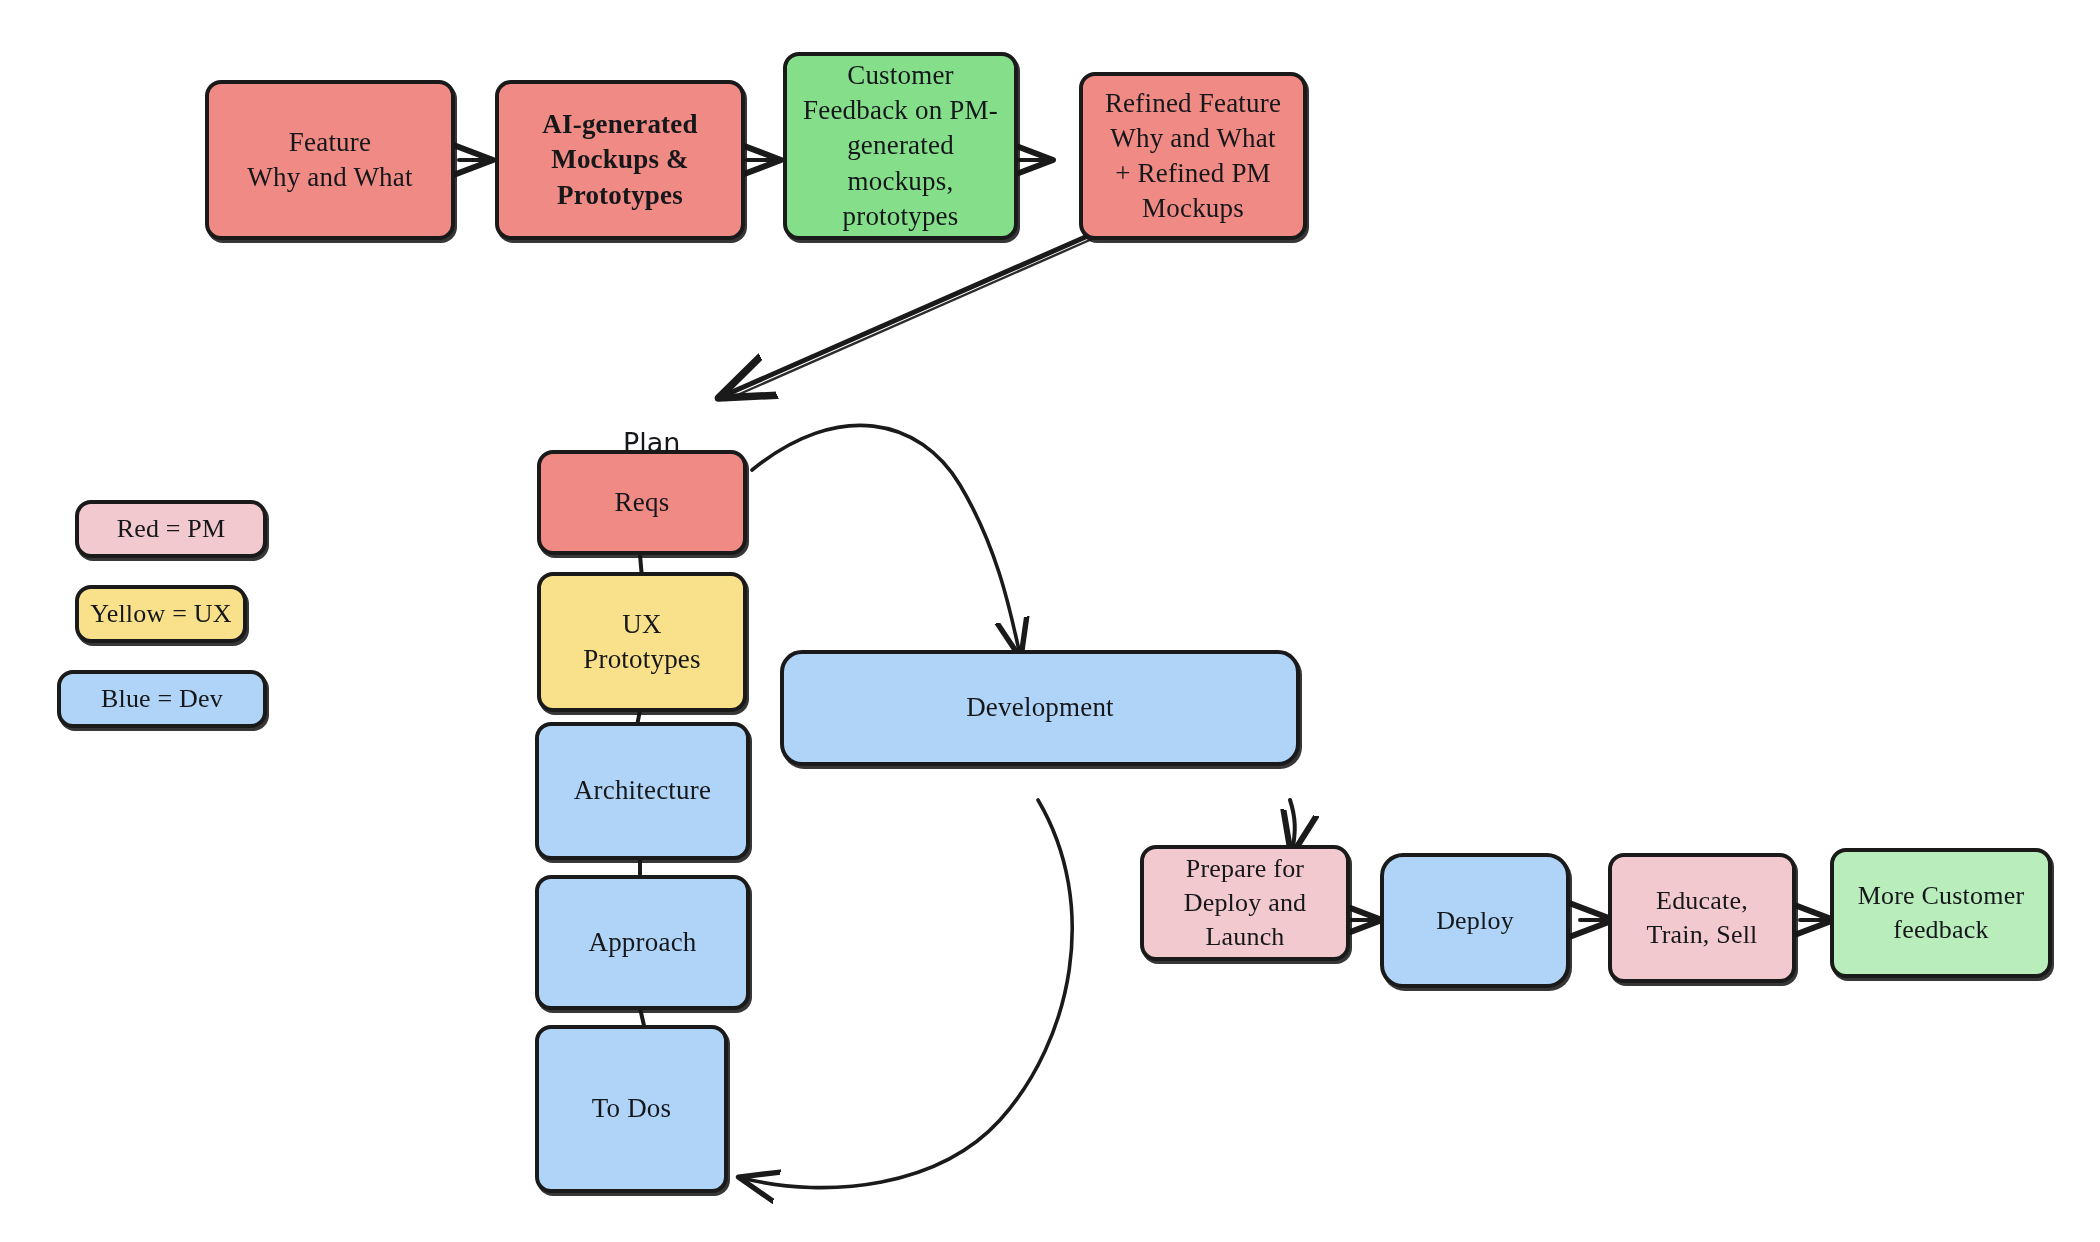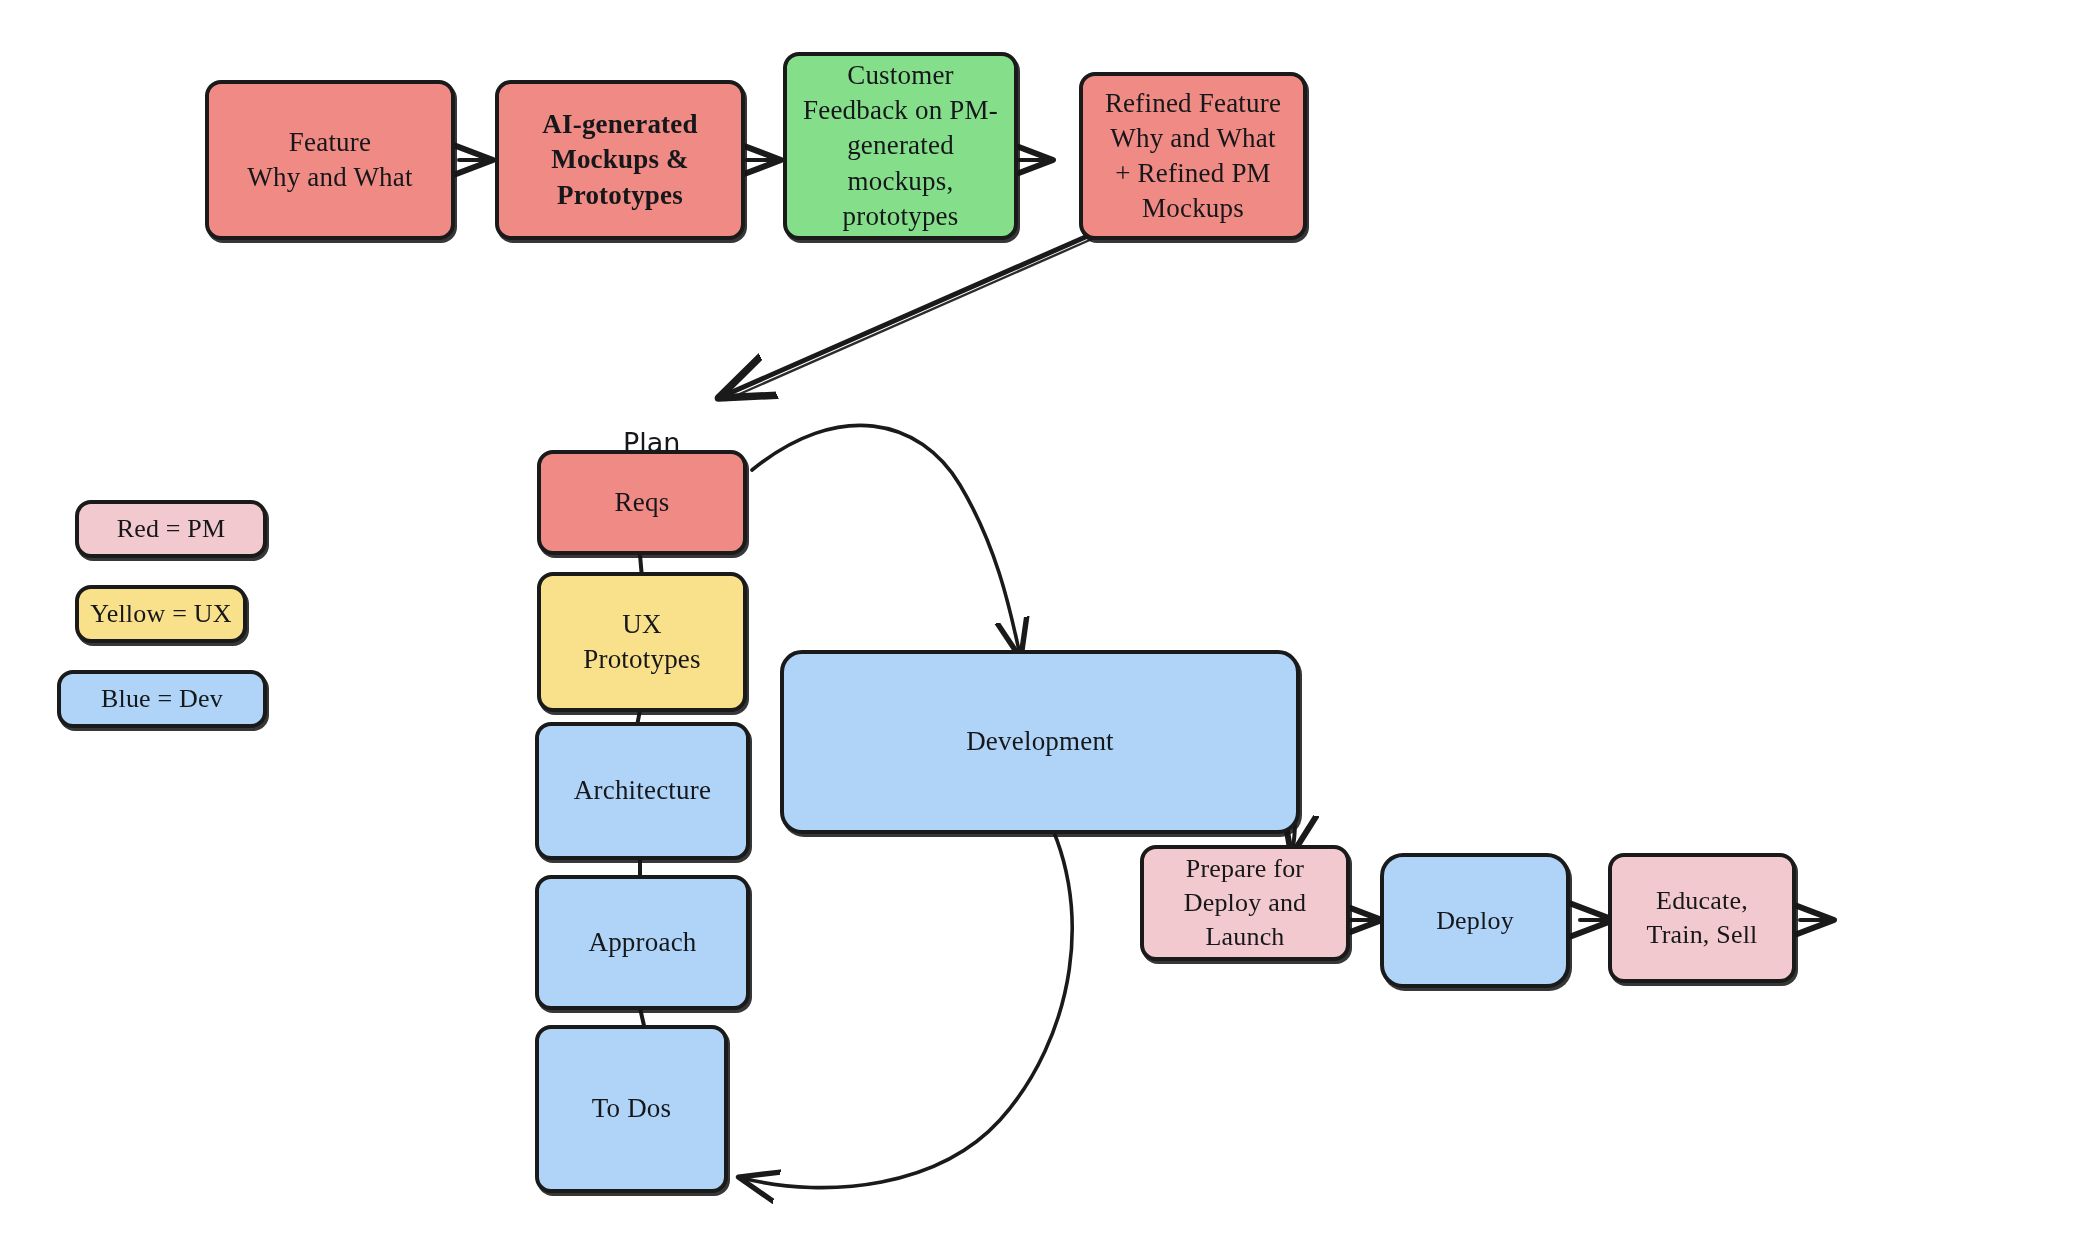--- a/index.html
+++ b/index.html
@@ -170,33 +170,37 @@
   </div>
 
   <div class="node c-blue fs-27" style="left:535px; top:875px; width:215px; height:135px;">
     <span class="label">Approach</span>
   </div>
 
   <div class="node c-blue fs-27" style="left:535px; top:1025px; width:193px; height:168px;">
     <span class="label">To Dos</span>
   </div>
 
-  <div class="node c-blue fs-27" style="left:780px; top:650px; width:520px; height:184px; border-radius:22px;">
+  <div class="node c-blue fs-27" style="left:780px; top:650px; width:520px; height:116px; border-radius:22px;">
     <span class="label">Development</span>
   </div>
 
   <div class="node c-pinkL fs-26" style="left:1140px; top:845px; width:210px; height:116px;">
     <span class="label">Prepare for
 Deploy and
 Launch</span>
   </div>
 
   <div class="node c-blue fs-26" style="left:1380px; top:853px; width:190px; height:135px;border-radius:23px;">
     <span class="label">Deploy</span>
   </div>
 
   <div class="node c-pinkL fs-26" style="left:1608px; top:853px; width:188px; height:130px;align-items:center;">
     <span class="label">Educate,
 Train, Sell</span>
   </div>
 
+  <div class="node c-greenL fs-26" style="left:1830px; top:848px; width:222px; height:130px;">
+    <span class="label">More Customer
+feedback</span>
+  </div>
 
 </div>
 
 </body></html>

